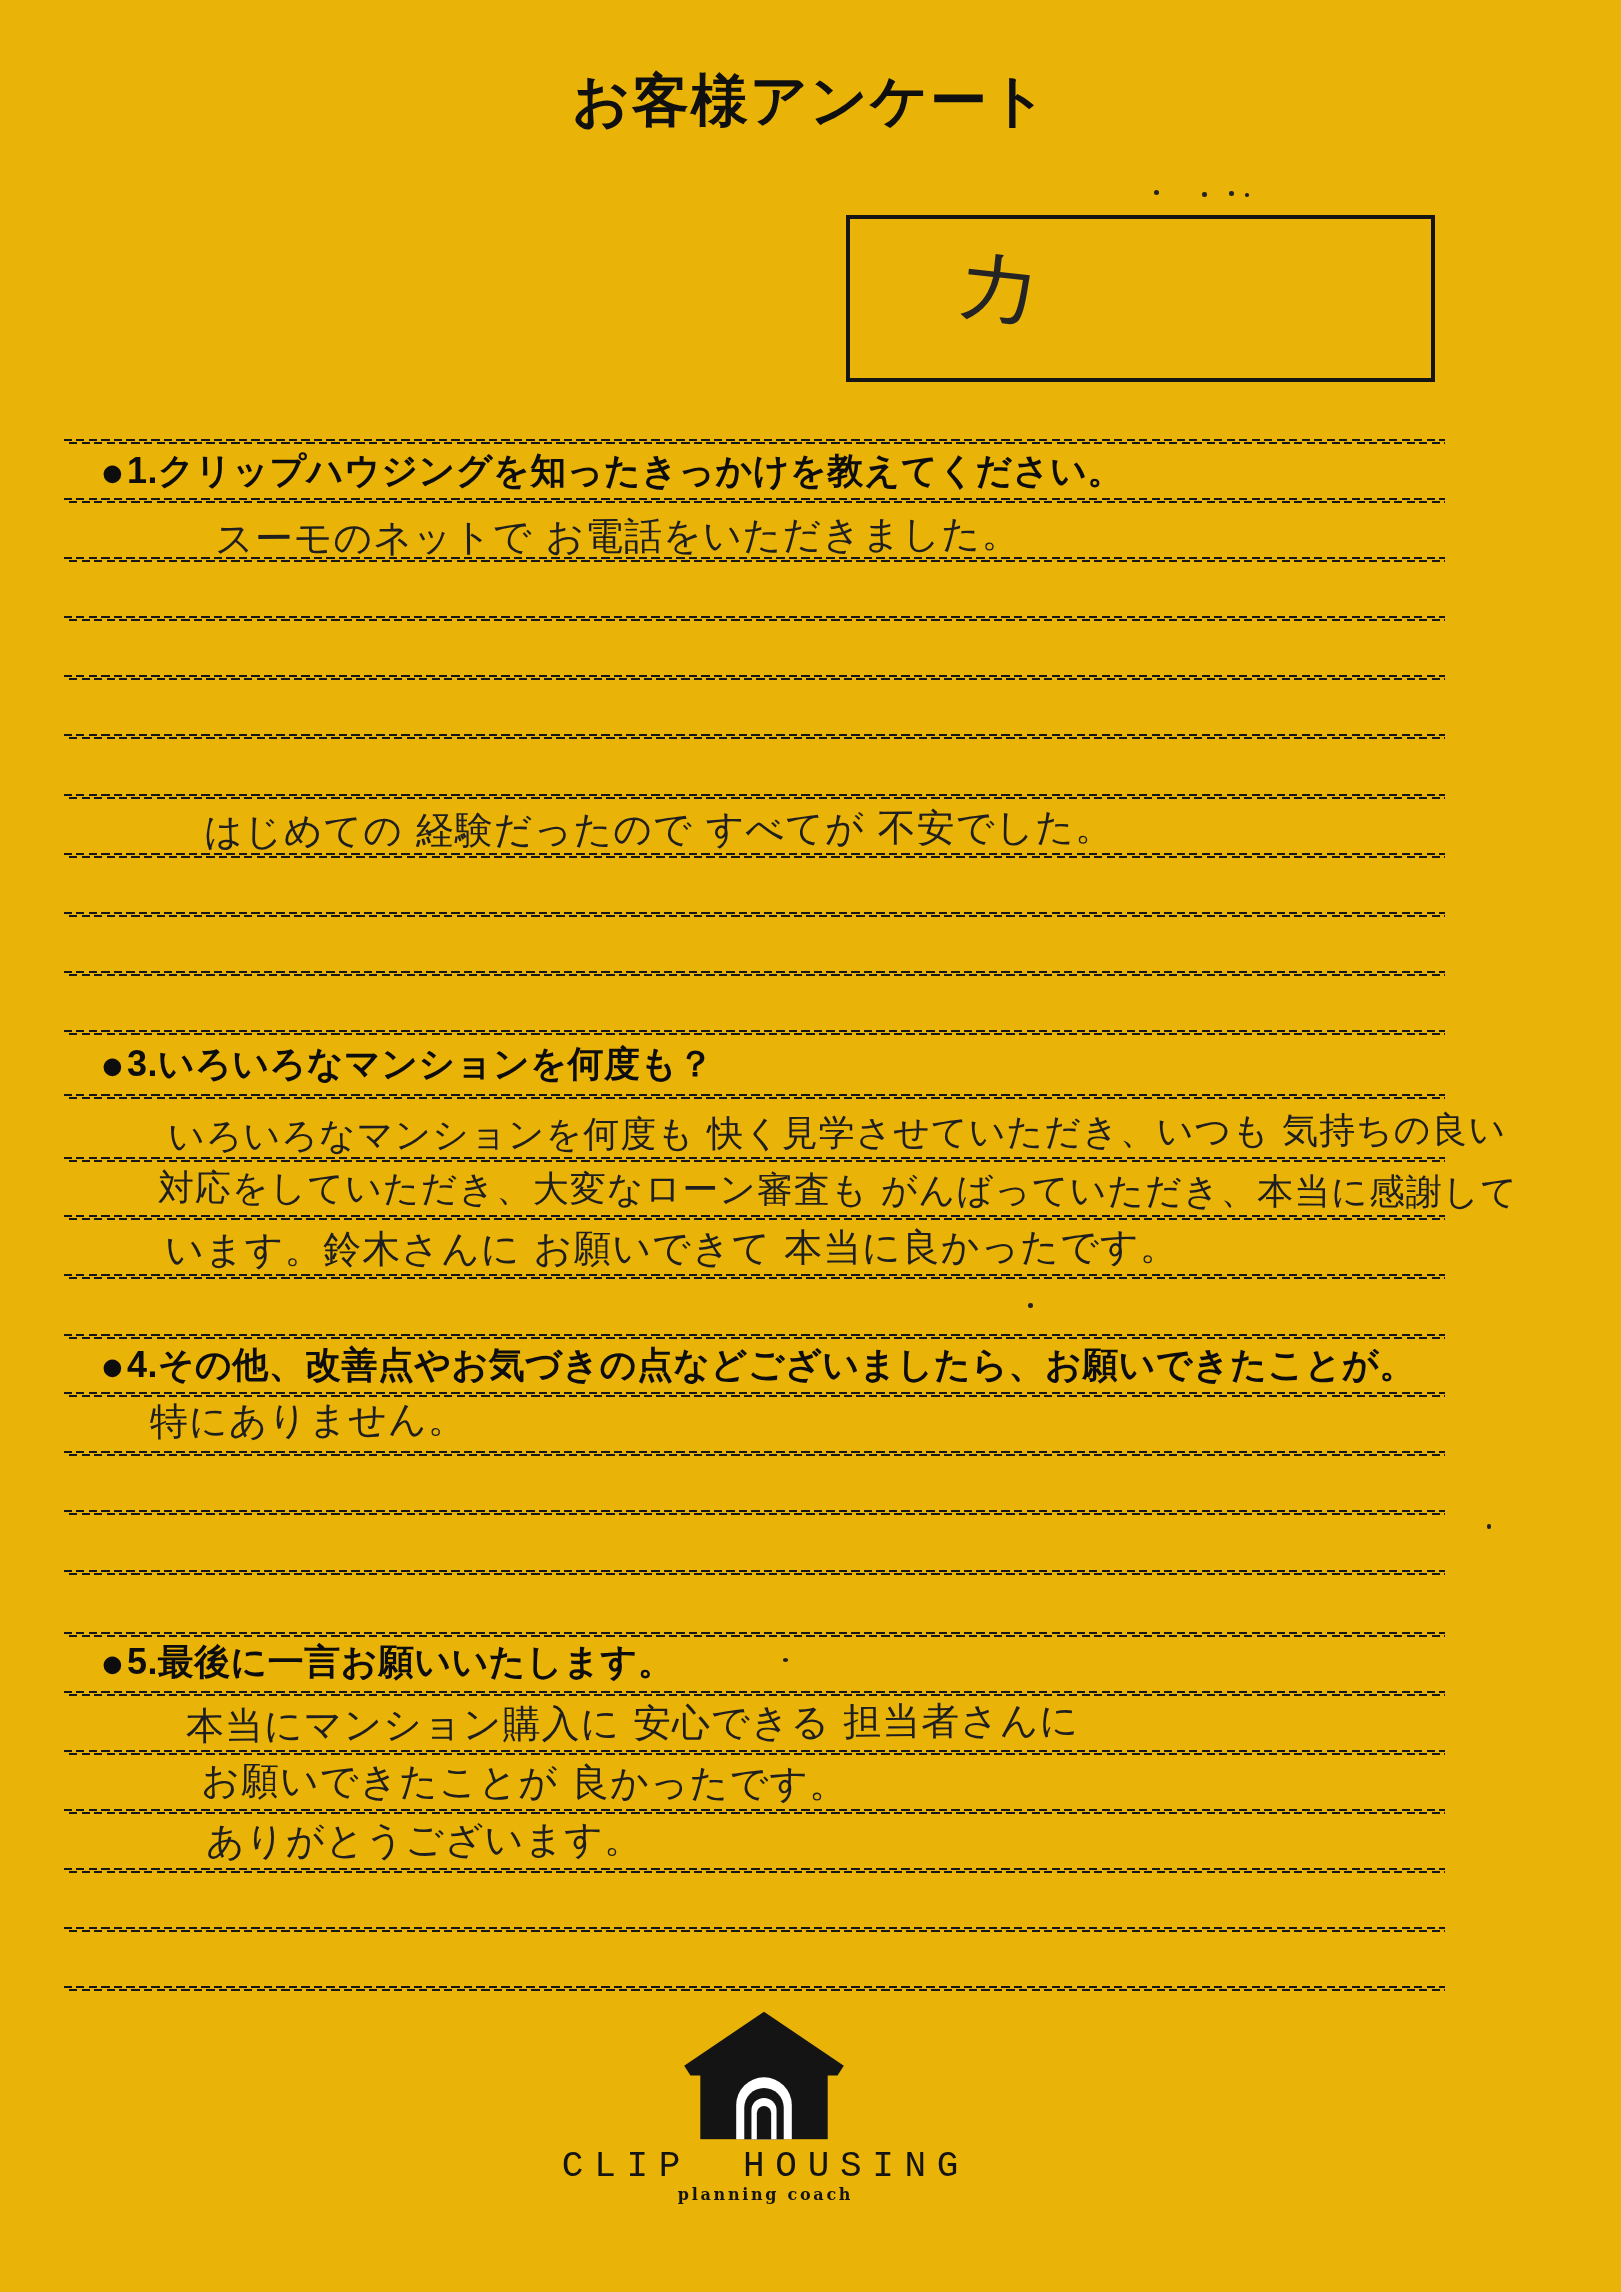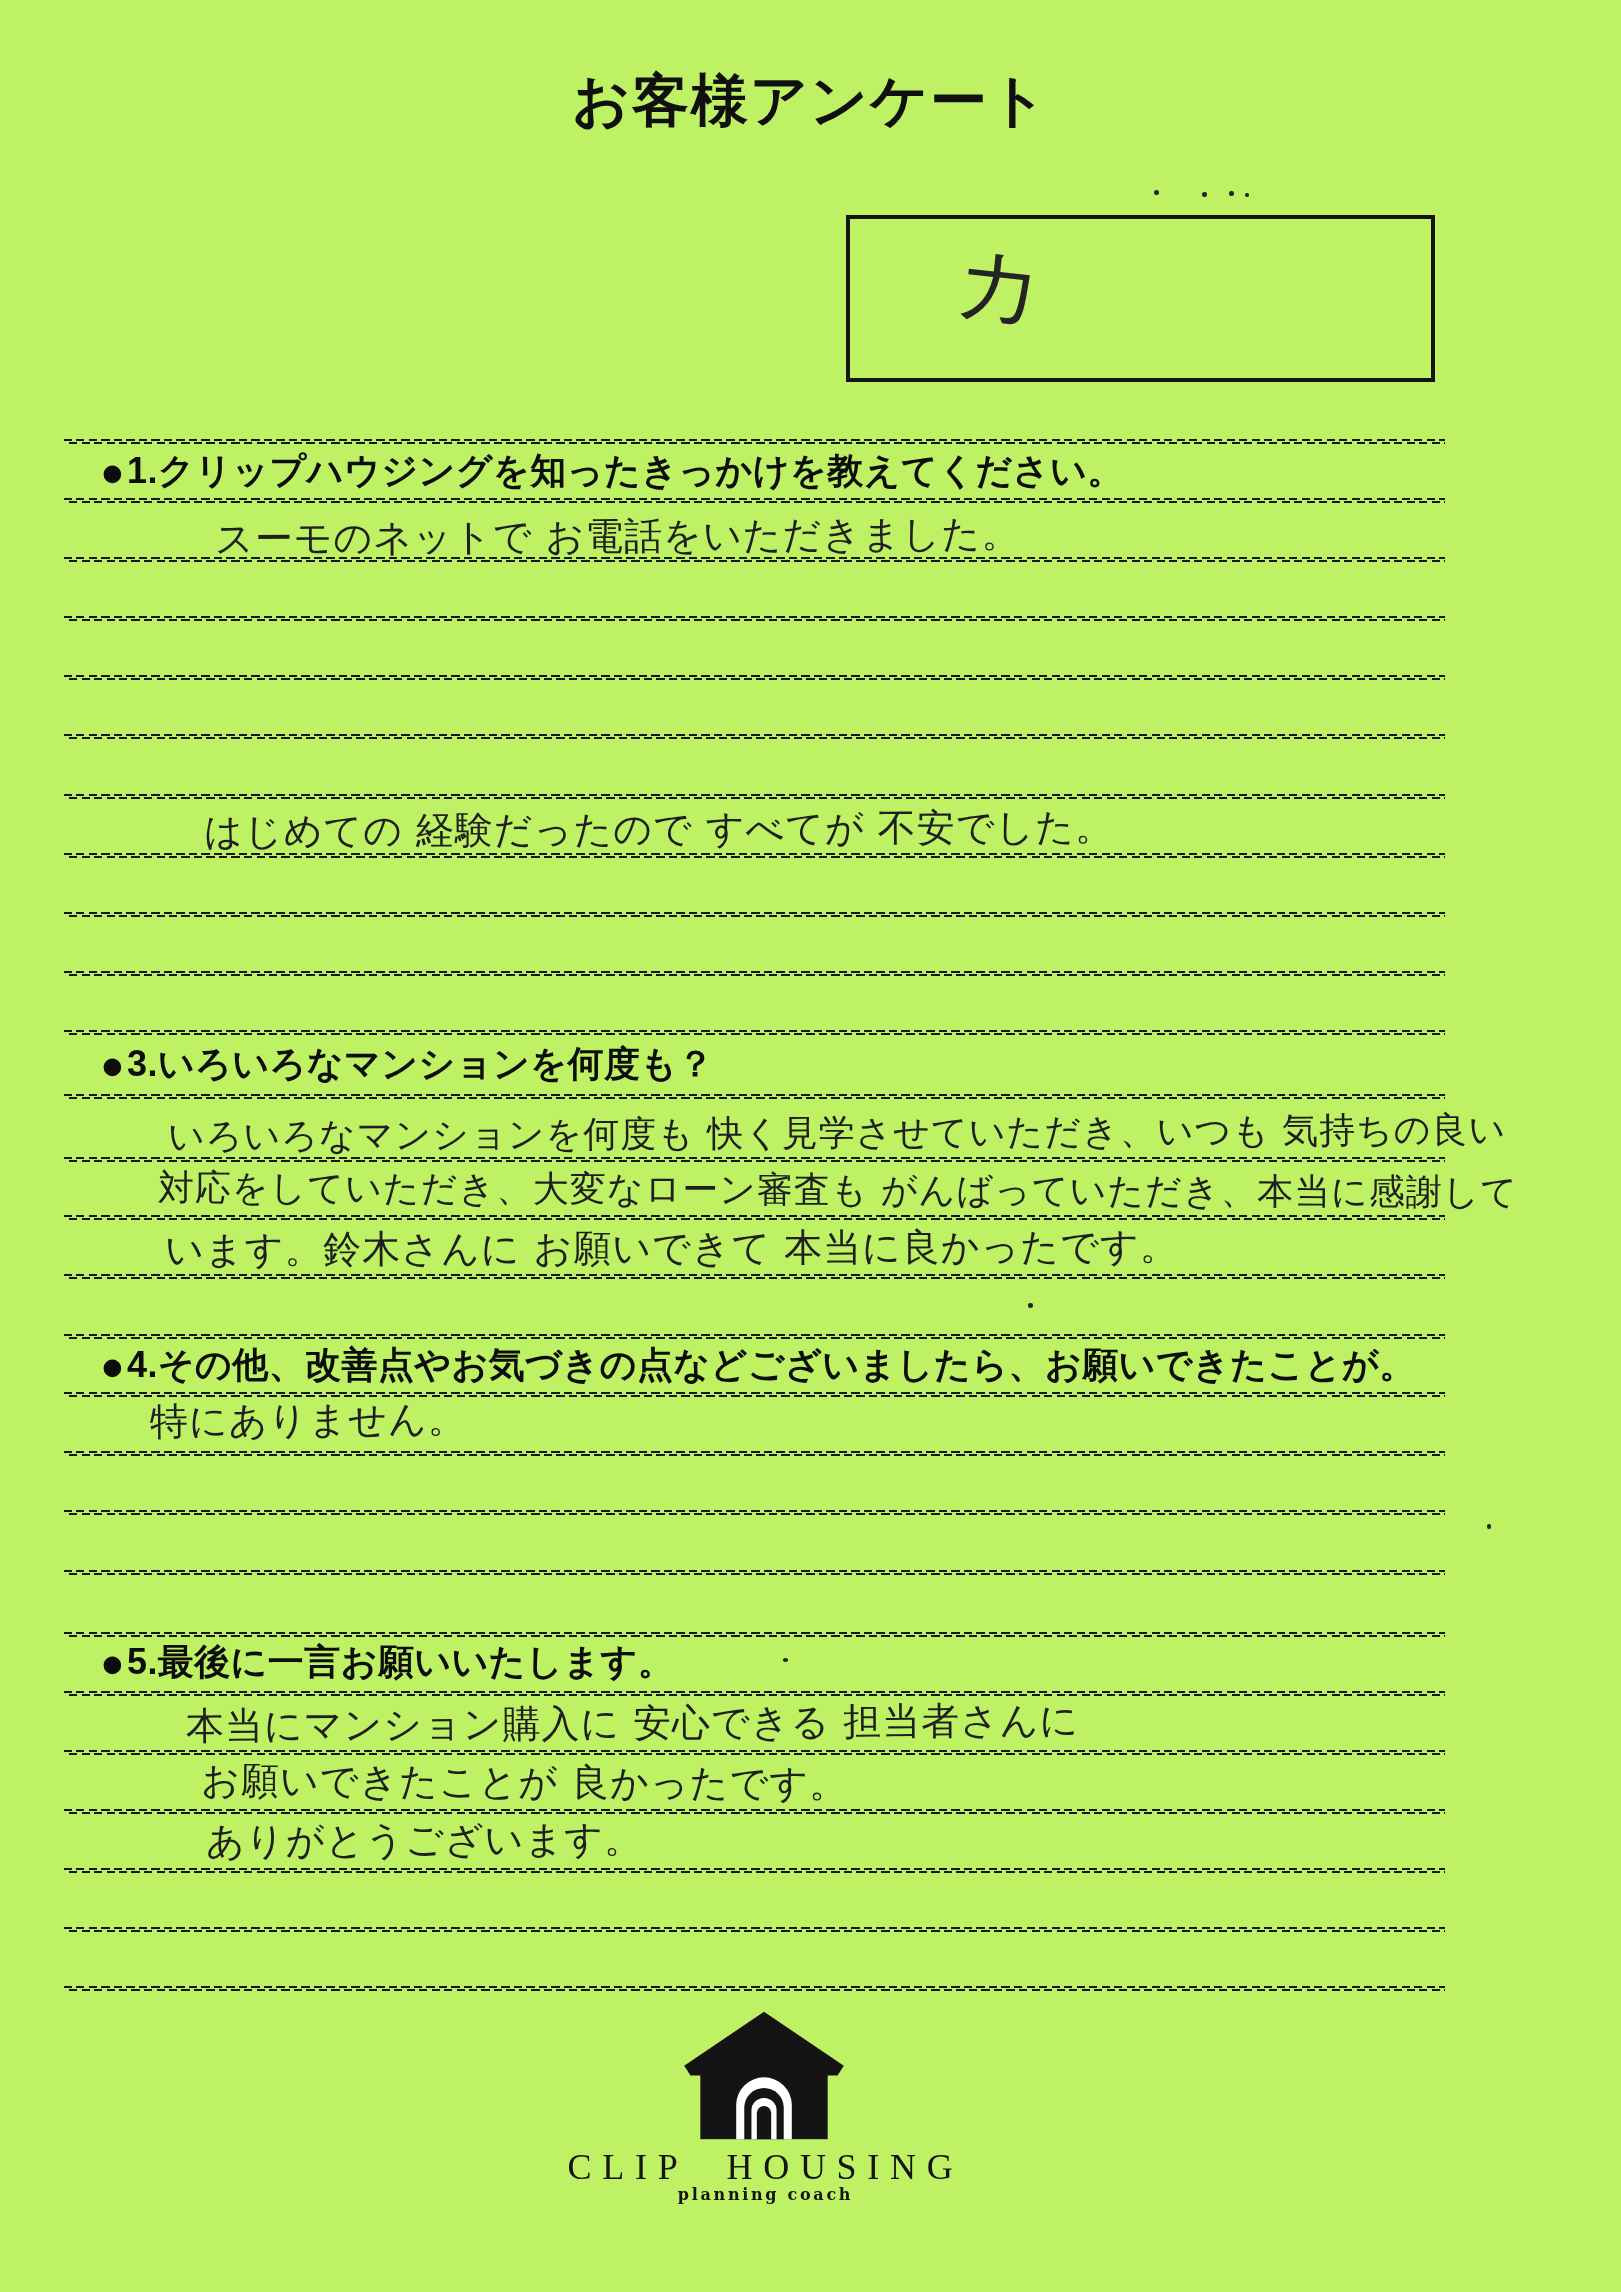--- a/index.html
+++ b/index.html
@@ -1,16 +1,16 @@
 <!DOCTYPE html>
 <html style="font-size:14.3px"><head>
 <meta charset="utf-8">
 <style>
   html,body{margin:0;padding:0;background:#ffffff;}
-  .sheet{position:relative;width:1621px;height:2293px;background:#bef264;overflow:hidden;
+  .sheet{position:relative;width:1621px;height:2293px;background:#eab308;overflow:hidden;
          font-family:"Liberation Sans",sans-serif;color:#111;}
   .title{position:absolute;top:63px;left:0;width:100%;text-align:center;
          font-size:57px;font-weight:700;letter-spacing:1.8px;color:#101010;}
   
   .ibox{position:absolute;left:846px;top:215px;width:589px;height:167px;
         border:4.5px solid #151515;display:flex;box-sizing:border-box;}
   .ibox-label{width:154px;border-right:4.5px solid #151515;box-sizing:border-box;
               padding:5.4px 3.6px 0 7.2px;font-size:28px;line-height:1.32;font-weight:400;
               color:#181818;word-break:break-all;}
   .ibox-value{position:relative;flex:1;}
@@ -27,21 +27,21 @@
         background-repeat:no-repeat,no-repeat;}
   .q{position:absolute;left:100px;font-weight:700;font-size:36px;color:#0d0d0d;
      white-space:nowrap;letter-spacing:0.4px;}
   .q .bullet{font-size:41px;vertical-align:-2.7px;margin-right:1.8px;}
   .hw{position:absolute;font-family:"DejaVu Sans",sans-serif;font-weight:400;
       font-size:38px;color:#1f1f1f;white-space:nowrap;letter-spacing:0.9px;}
   .speck{position:absolute;background:#222;border-radius:50%;}
   
   .logo-house{position:absolute;left:677px;top:2010px;}
   .brand{position:absolute;left:537px;top:2146px;width:457px;text-align:center;
-         font-family:Liberation Serif, serif;font-size:36px;font-weight:400;
+         font-family:Liberation Mono, monospace;font-size:36px;font-weight:400;
          letter-spacing:10.7px;word-spacing:19.7px;color:#141414;white-space:nowrap;}
   .tagline{position:absolute;left:537px;top:2185px;width:457px;text-align:center;
          font-family:"DejaVu Serif",serif;font-size:16px;font-weight:700;
          letter-spacing:2.7px;color:#141414;}
 </style>
 </head>
 <body>
 
 <div class="sheet">
 

